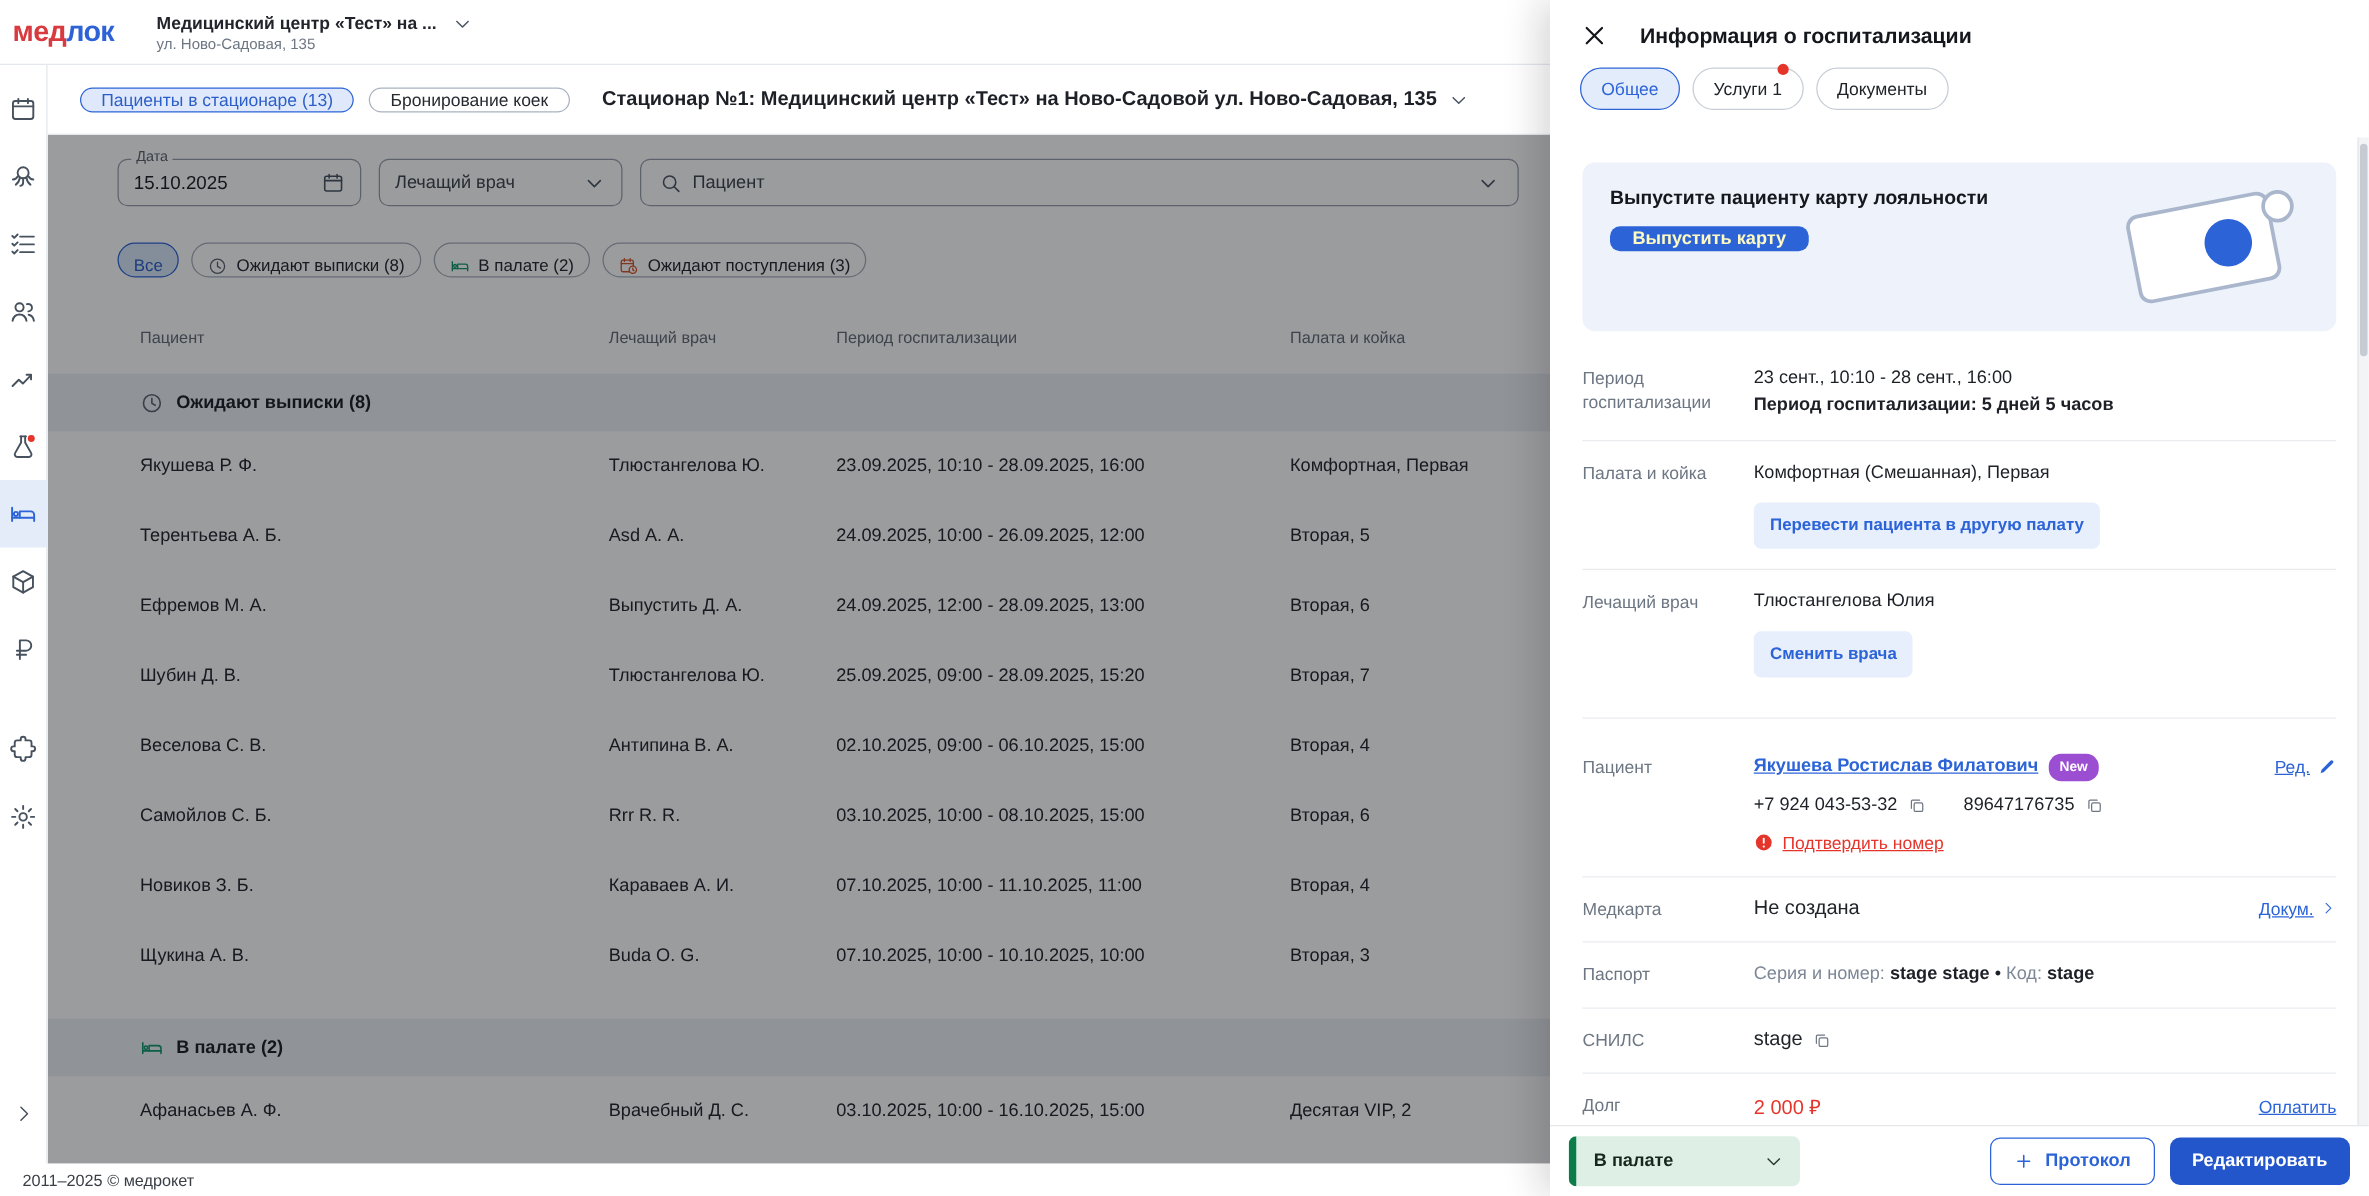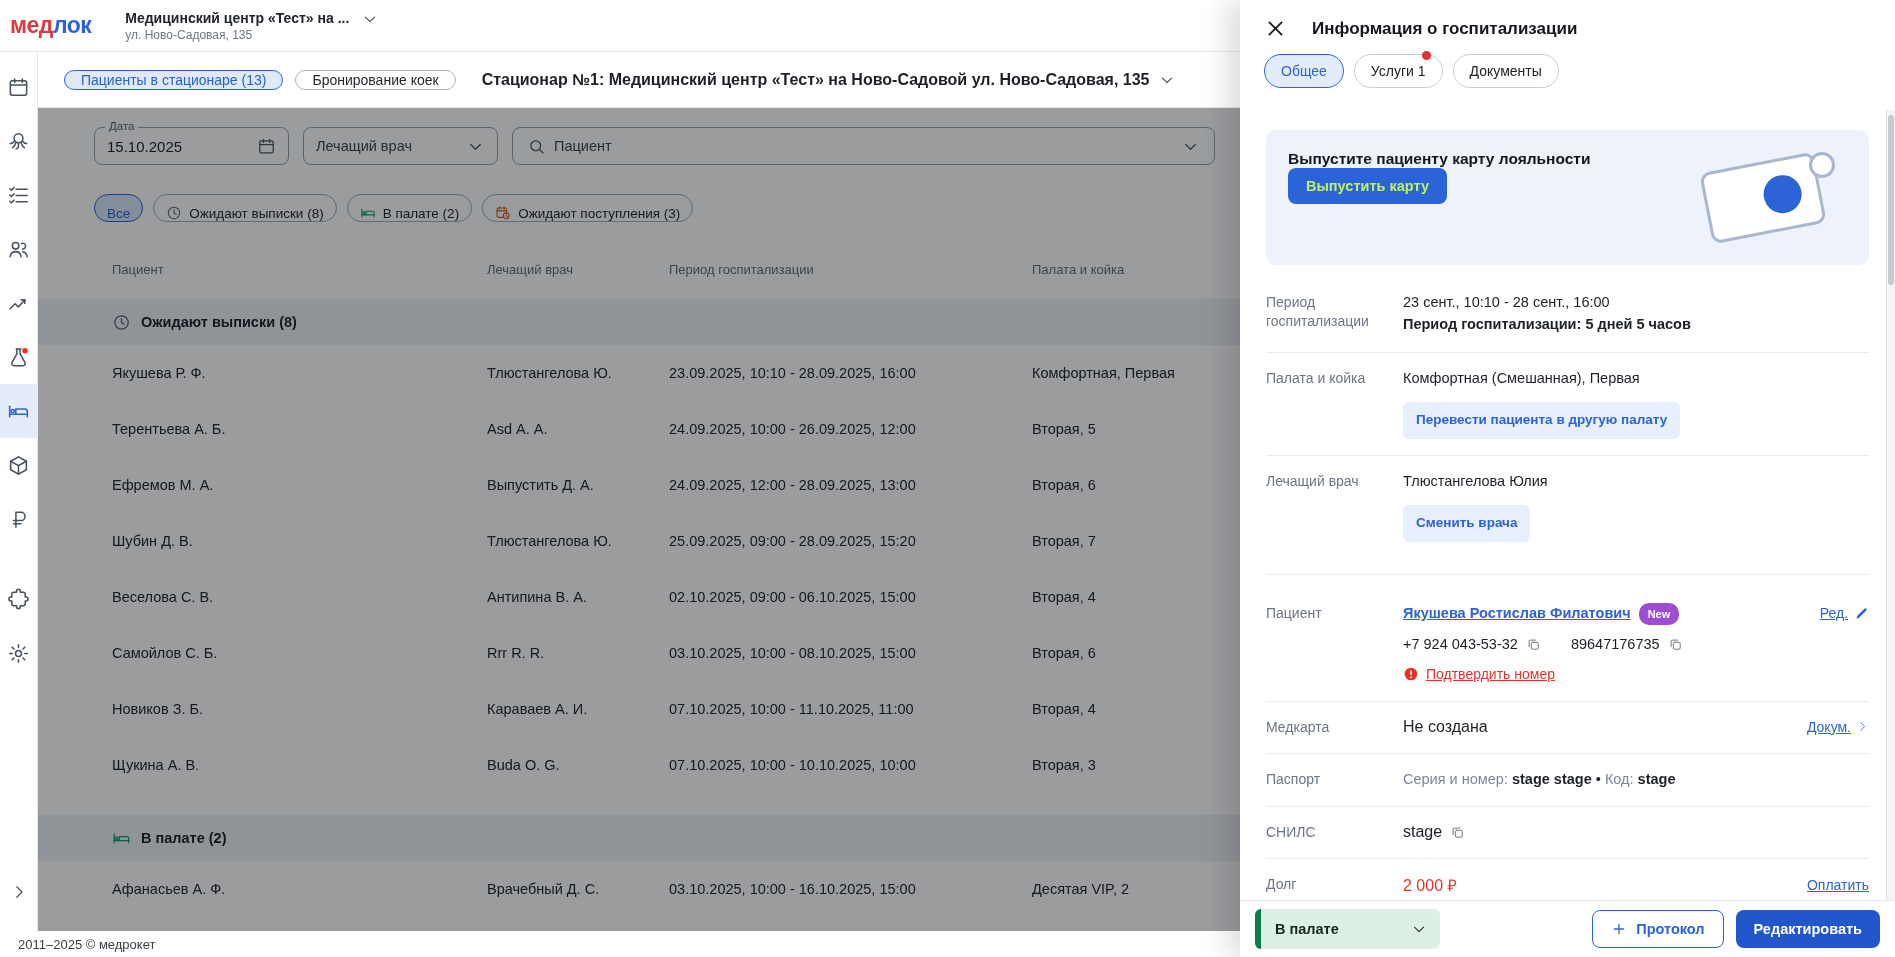--- a/index.html
+++ b/index.html
@@ -49,21 +49,21 @@
   .field.date { width:195px; padding:0 12px; font-size:15px; color:#1d2127; }
   .float-label { position:absolute; top:-8px; left:10px; font-size:11.5px; color:#5c646f;
     background:#fff; padding:0 4px; }
   .field.select { width:195px; padding:0 12px; font-size:14.5px; color:#3f464f; }
   .field.search { width:703px; padding:0 14px; font-size:14.5px; color:#3f464f; gap:8px; }
   .field .icon-right { margin-left:auto; color:#4a5563; display:inline-flex; }
   .field svg { width:19px; height:19px; }
 
   .chips { display:flex; gap:10px; padding:29px 0 0 56px; align-items:center; }
   .chip { height:28px; border-radius:14px; border:1px solid #a6aeba; background:#fff;
-    display:inline-flex; align-items:flex-end; gap:7px; padding:0 12px; font-size:13.5px;
+    display:inline-flex; align-items:flex-start; gap:7px; padding:10px 12px; font-size:13.5px;
     color:#23272d; cursor:pointer; }
   .chip.active { background:#d9e6f9; border-color:#2c64d8; color:#2b5fc7; }
   .chip .ci { display:inline-flex; } .chip .ci svg { width:16px; height:16px; }
   .ci.clock { color:#5b6470; } .ci.bed { color:#13996a; } .ci.calendar-clock { color:#d4572c; }
 
   .t-headers { display:grid; grid-template-columns:375px 182px 363px 1fr; padding:40px 0 0 74px;
     font-size:13px; color:#646c78; }
   .t-group-header { margin-top:22px; height:46px; background:#edf0f4; display:flex; align-items:center;
     gap:10px; padding-left:74px; font-weight:700; font-size:14.5px; color:#1d2127; }
   .t-group-header .gi { display:inline-flex; color:#5b6470; }
@@ -88,22 +88,22 @@
   .d-tab.active { background:#e3ecfb; border-color:#2c64d8; color:#2c64d8; }
   .d-tab .dot { position:absolute; top:-4px; right:11px; width:9px; height:9px; border-radius:50%;
     background:#e5352b; }
 
   .d-body { position:absolute; top:118px; bottom:57px; left:0; right:9px; overflow:hidden;
     padding:12px 17px 0 26px; }
 
   .banner { background:#edf2fb; border-radius:10px; padding:20px 22px; position:relative; height:135px; }
   .banner-title { font-size:15.5px; font-weight:700; color:#14171c; }
   .banner-sub { font-size:13.5px; color:#596270; margin-top:6px; }
-  .banner-btn { display:inline-flex; align-items:center; height:36px; padding:0 18px;
-    background:#2c64d8; color:#bef264; border-radius:8px; font-size:14.5px; font-weight:600; cursor:pointer; }
+  .banner-btn { margin-top:13px; display:inline-flex; align-items:center; height:20px; padding:0 18px;
+    background:#2c64d8; color:#fef9c3; border-radius:8px; font-size:14.5px; font-weight:600; cursor:pointer; }
   .card-illust { position:absolute; right:34px; top:22px; width:130px; height:90px; }
   .card-rect { position:absolute; left:0; top:10px; width:116px; height:72px; background:#fff;
     border:3px solid #a9b6cc; border-radius:10px; transform:rotate(-11deg); }
   .card-rect::after { content:""; position:absolute; right:16px; top:14px; width:38px; height:38px;
     border-radius:50%; background:#2c64d8; }
   .card-coin { position:absolute; right:0; top:0; width:26px; height:26px; border-radius:50%;
     background:#fff; border:3px solid #a9b6cc; }
 
   .frow { display:flex; padding:15px 0 16px 0; border-bottom:1px solid #e9ebef; }
   .frow.first { margin-top:12px; }

